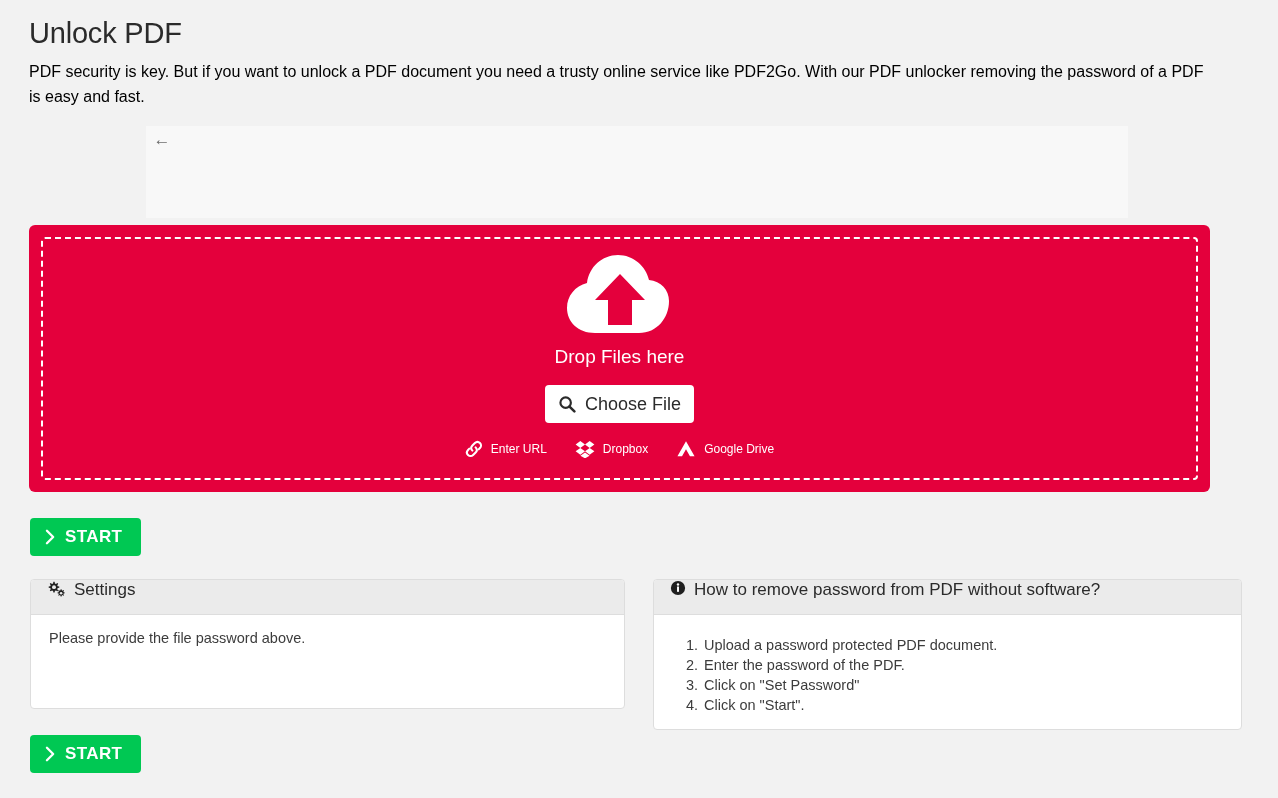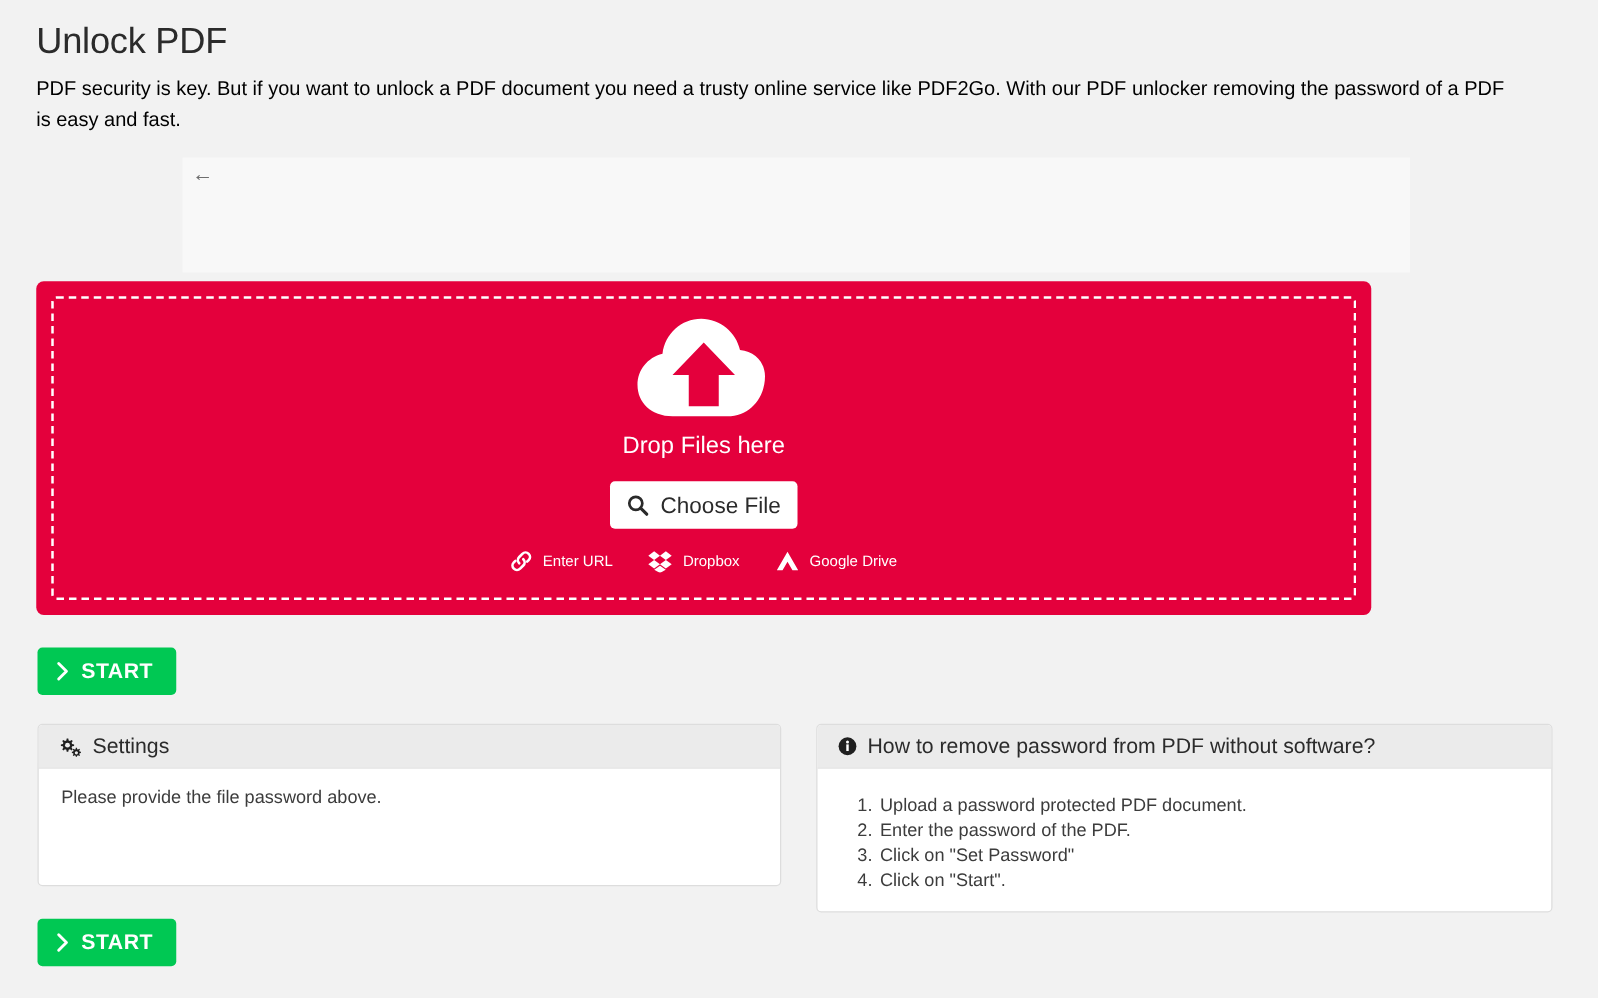--- a/index.html
+++ b/index.html
@@ -104,21 +104,21 @@
   }
   .info-small {
     font-size: 11px;
     color: #9e9e9e;
   }
 
   
   .dropzone-outer {
     position: absolute;
     left: 29px; top: 225px;
-    width: 1068px; height: 267px;
+    width: 1181px; height: 267px;
     background: #e4003c;
     border-radius: 6px;
   }
   .dropzone-inner {
     position: absolute;
     left: 12px; top: 12px;
     right: 12px; bottom: 12px;
     border: 2px dashed #ffffff;
     border-radius: 4px;
     display: flex;
@@ -195,21 +195,21 @@
     border: 1px solid #dddddd;
     border-radius: 4px;
   }
   .panel-settings { left: 30px; top: 579px; width: 595px; height: 130px; }
   .panel-howto    { left: 653px; top: 579px; width: 589px; height: 151px; }
   .panel-head {
     height: 35px;
     background: #ebebeb;
     border-bottom: 1px solid #dddddd;
     display: flex;
-    align-items: center;
+    align-items: flex-start;
     gap: 8px;
     padding: 0 16px;
     border-radius: 3px 3px 0 0;
   }
   .panel-title {
     font-size: 17px;
     color: #2b2b2b;
     font-family: "Liberation Sans", sans-serif;
   }
   .panel-body { padding: 14px 18px 10px 18px; }

